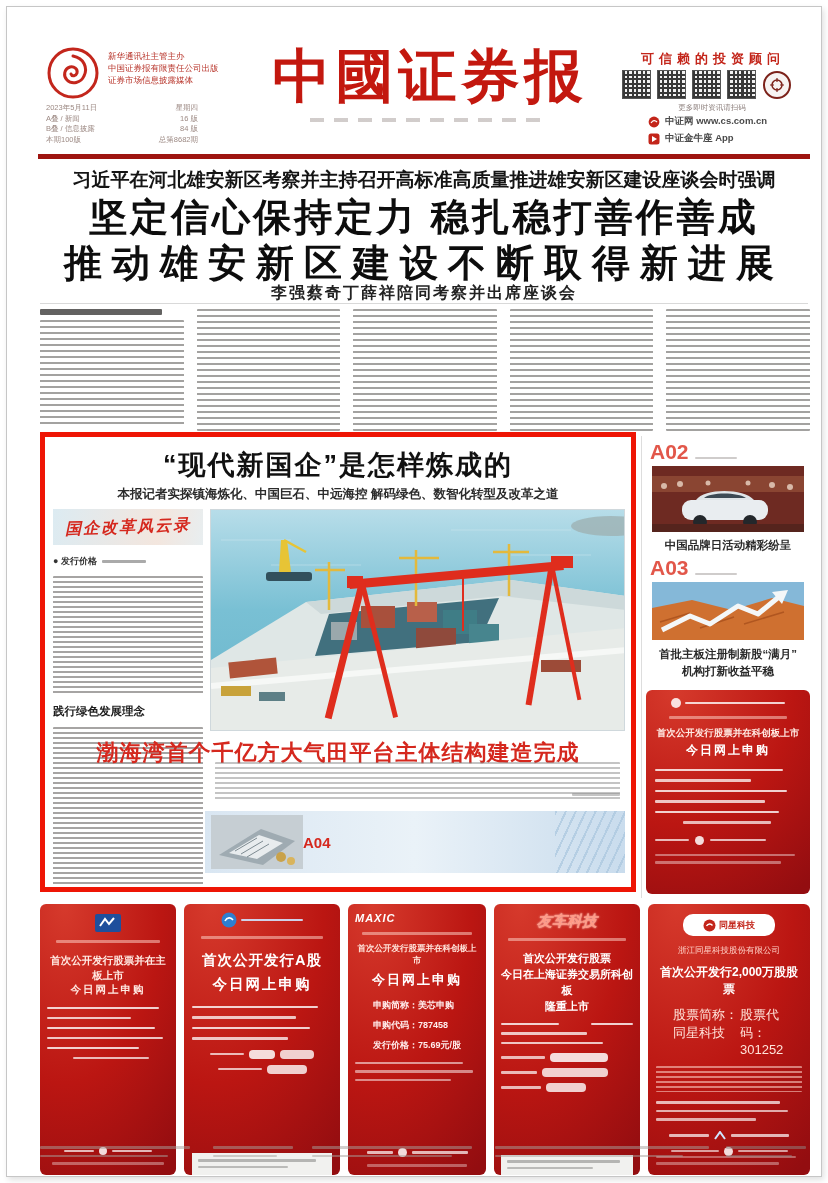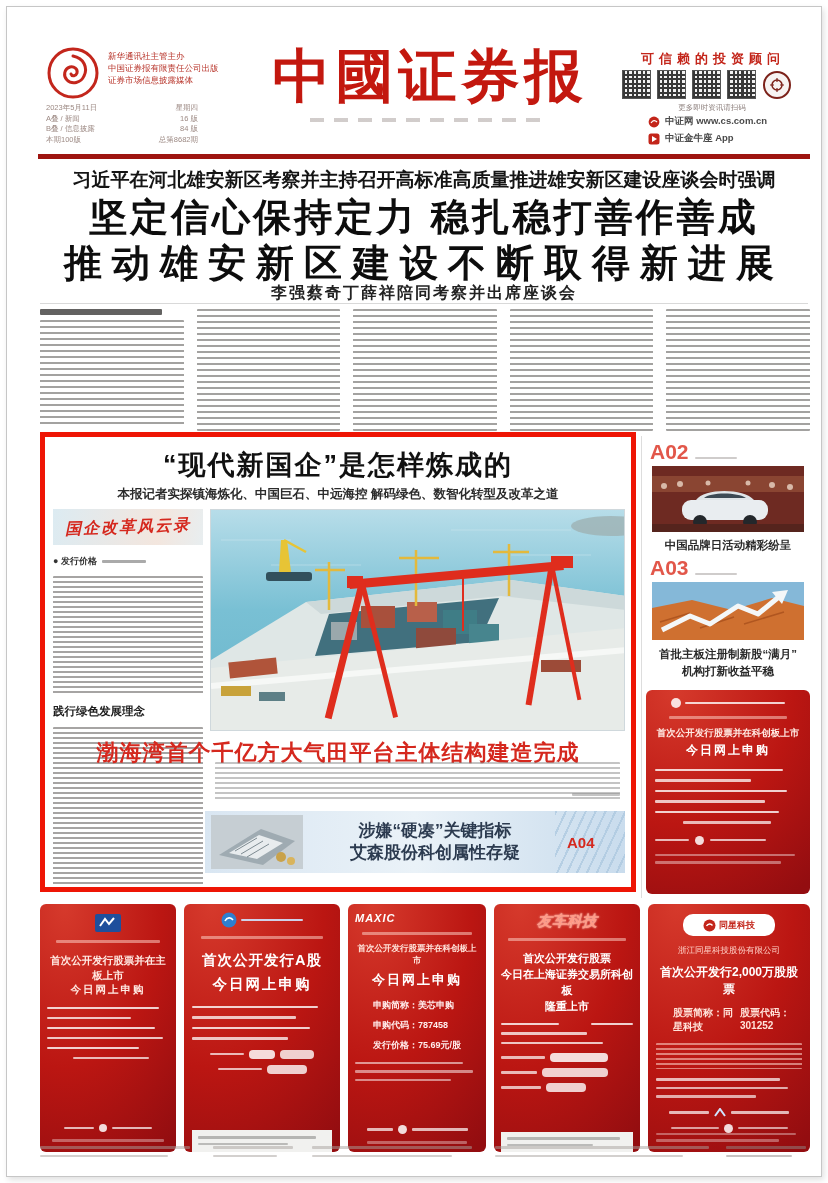--- a/index.html
+++ b/index.html
@@ -186,24 +186,20 @@
       <svg width="92" height="54" viewBox="0 0 92 54" style="margin-left:6px;flex:0 0 auto;">
         <rect width="92" height="54" fill="#c6ced3"></rect>
         <path d="M8 40 L50 14 L84 26 L52 50 Z" fill="#9fabb2"></path>
         <path d="M18 38 L48 20 L72 28 L46 44 Z" fill="#e8ecee"></path>
         <g stroke="#7d8a91" stroke-width="1">
             <path d="M24 36l22-13M30 39l22-13M36 42l22-13" fill="none"></path>
           </g>
         <circle cx="70" cy="42" r="5" fill="#c9a24a"></circle>
           <circle cx="80" cy="46" r="4" fill="#d9b45c"></circle>
       </svg>
-      <div style="flex:1;text-align:center;line-height:22px;color:#2c3b50;font-weight:800;font-size:17px;position:relative;">
-        <div>涉嫌“硬凑”关键指标</div>
-        <div>艾森股份科创属性存疑</div>
-      </div>
       <div style="flex:0 0 58px;color:#d5281e;font-weight:800;font-size:15px;position:relative;">A04</div>
     </div>
   </div>
 
   <div class="a" style="left:641px;top:436px;width:1px;height:462px;background:#ddd;"></div>
 
   <div class="a" style="left:650px;top:440px;display:flex;align-items:baseline;gap:6px;">
     <span style="font-size:21px;font-weight:800;color:#e2574a;">A02</span>
     <span class="bar" style="width:42px;color:#a09a97;"></span>
   </div>
@@ -392,21 +388,21 @@
     <div class="adred flexcol" style="padding:10px 8px;box-sizing:border-box;">
       <div class="pill" style="width:92px;height:22px;">
         <svg width="13" height="13" viewBox="0 0 13 13">
             <circle cx="6.5" cy="6.5" r="6" fill="#c3251a"></circle>
             <path d="M3.5 7 C5 4.5 8 4.5 9.5 6.5" stroke="#fff" stroke-width="1.4" fill="none"></path>
           </svg>
         <span style="font-size:9px;font-weight:800;color:#c3251a;">同星科技</span>
       </div>
       <div class="ctr" style="margin-top:9px;font-size:8.5px;color:#ffd0c6;">浙江同星科技股份有限公司</div>
       <div class="ctr" style="margin-top:7px;font-size:12px;font-weight:900;color:#fff;">首次公开发行2,000万股股票</div>
-      <div style="margin-top:8px;align-self:stretch;display:flex;justify-content:space-between;font-size:10px;font-weight:700;color:#ffe3da;padding-left:17px;">
+      <div style="margin-top:8px;align-self:stretch;display:flex;justify-content:space-between;font-size:13px;font-weight:400;color:#ffe3da;padding-left:17px;">
         <span>股票简称：同星科技</span>
         <span>股票代码：301252</span>
       </div>
       <div class="gk t2" style="align-self:stretch;height:26px;margin-top:9px;color:#ffd9cf;opacity:.55;"></div>
       <div style="margin-top:9px;align-self:stretch;display:flex;flex-direction:column;gap:6px;color:#fff;">
         <div class="bar" style="width:124px;opacity:.7;"></div>
         <div class="bar" style="width:132px;opacity:.65;"></div>
         <div class="bar" style="width:100px;opacity:.65;"></div>
       </div>
       <div style="margin-top:10px;display:flex;align-items:center;gap:5px;">

